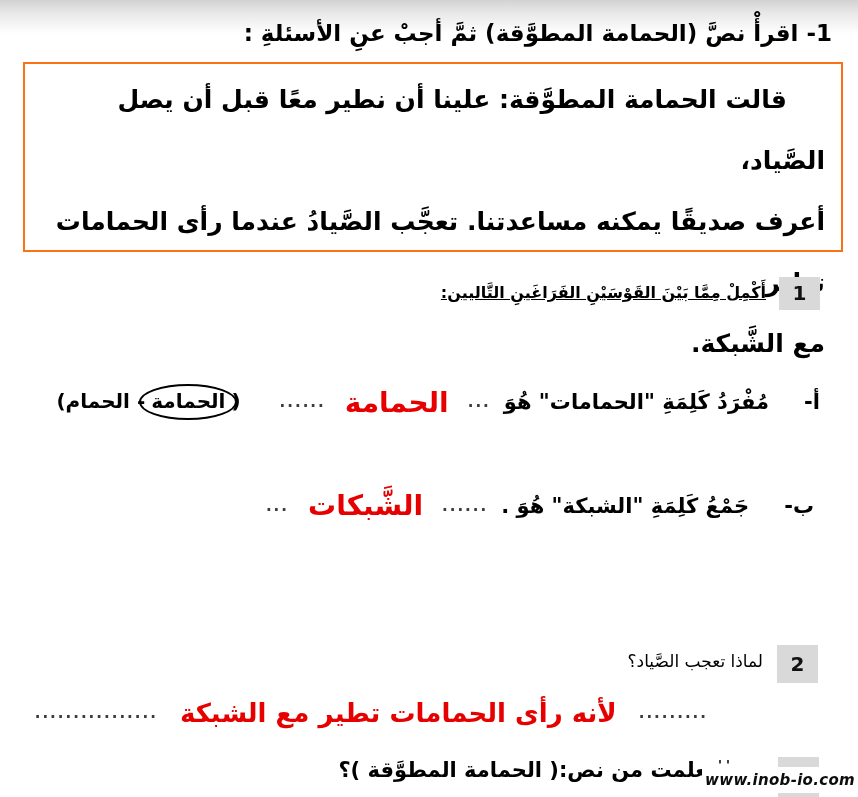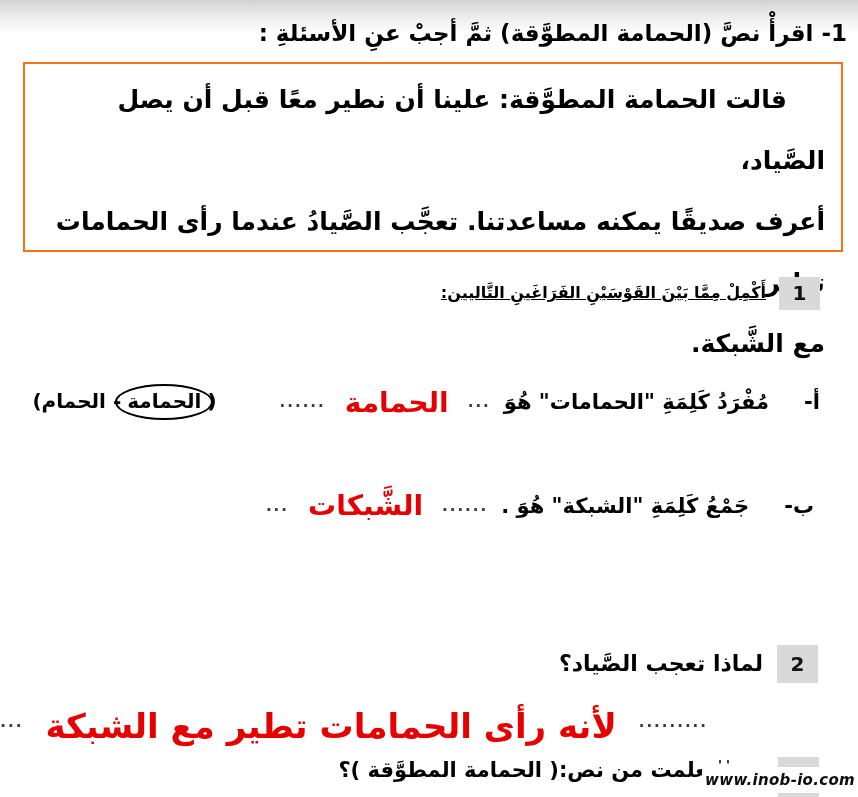--- a/index.html
+++ b/index.html
@@ -11,21 +11,21 @@
     background: #ffffff;
     overflow: hidden;
     font-family: "DejaVu Sans", sans-serif;
     color: #000;
   }
   .top-shadow {
     position: absolute; top: 0; left: 0; width: 858px; height: 34px;
     background: linear-gradient(to bottom, #d2d2d2 0%, #e9e9e9 40%, #ffffff 100%);
   }
   .title {
-    position: absolute; top: 20px; right: 11px;
+    position: absolute; top: 20px; right: 26px;
     direction: rtl; font-size: 23px; font-weight: bold; white-space: nowrap;
   }
   .passage-box {
     position: absolute; left: 23px; top: 62px; width: 820px; height: 190px;
     border: 2px solid #f97316;
     direction: rtl;
     padding: 5px 16px 0 16px;
     font-size: 25px; font-weight: bold;
   }
   .passage-box p { margin: 0; line-height: 61px; }
@@ -46,37 +46,37 @@
     position: absolute; direction: rtl;
     display: flex; align-items: center; gap: 13px;
     white-space: nowrap;
   }
   .item-a { top: 384px; right: 38px; }
   .item-b { top: 489px; right: 44px; }
   .item-label { font-size: 21px; font-weight: bold; margin-left: 22px; }
   .item-stem  { font-size: 21px; font-weight: bold; }
   .dots { font-size: 15px; font-weight: bold; color: #3c3c3c; letter-spacing: 2px; }
   .answer-red { color: #e60000; font-weight: bold; font-size: 28px; margin: 0 6px; }
-  .options { font-size: 20px; font-weight: bold; margin-right: 50px; direction: rtl; unicode-bidi: isolate; }
+  .options { font-size: 20px; font-weight: bold; margin-right: 26px; direction: rtl; unicode-bidi: isolate; }
   .circled {
     display: inline-block;
     border: 2px solid #000;
     border-radius: 50%;
     padding: 3px 10px 5px 10px;
     margin: 0 -6px;
   }
   .q2-text {
     position: absolute; top: 651px; right: 95px;
-    direction: rtl; font-size: 22px; font-weight: bold; white-space: nowrap;
+    direction: rtl; font-size: 17px; font-weight: normal; white-space: nowrap;
   }
   .answer-line {
     position: absolute; top: 698px; right: 150px;
     direction: rtl; display: flex; align-items: center; gap: 16px; white-space: nowrap;
   }
-  .answer-line .answer-red { font-size: 34px; margin-top: 8px; }
+  .answer-line .answer-red { font-size: 26px; }
   .q3-text {
     position: absolute; top: 758px; right: 143px;
     direction: rtl; font-size: 21px; font-weight: bold; white-space: nowrap;
   }
   .q3-remnant {
     position: absolute; top: 757px; right: 124px;
     font-size: 13px; font-weight: bold; letter-spacing: 4px;
   }
   .watermark-band {
     position: absolute; left: 702px; top: 767px; width: 156px; height: 26px;

